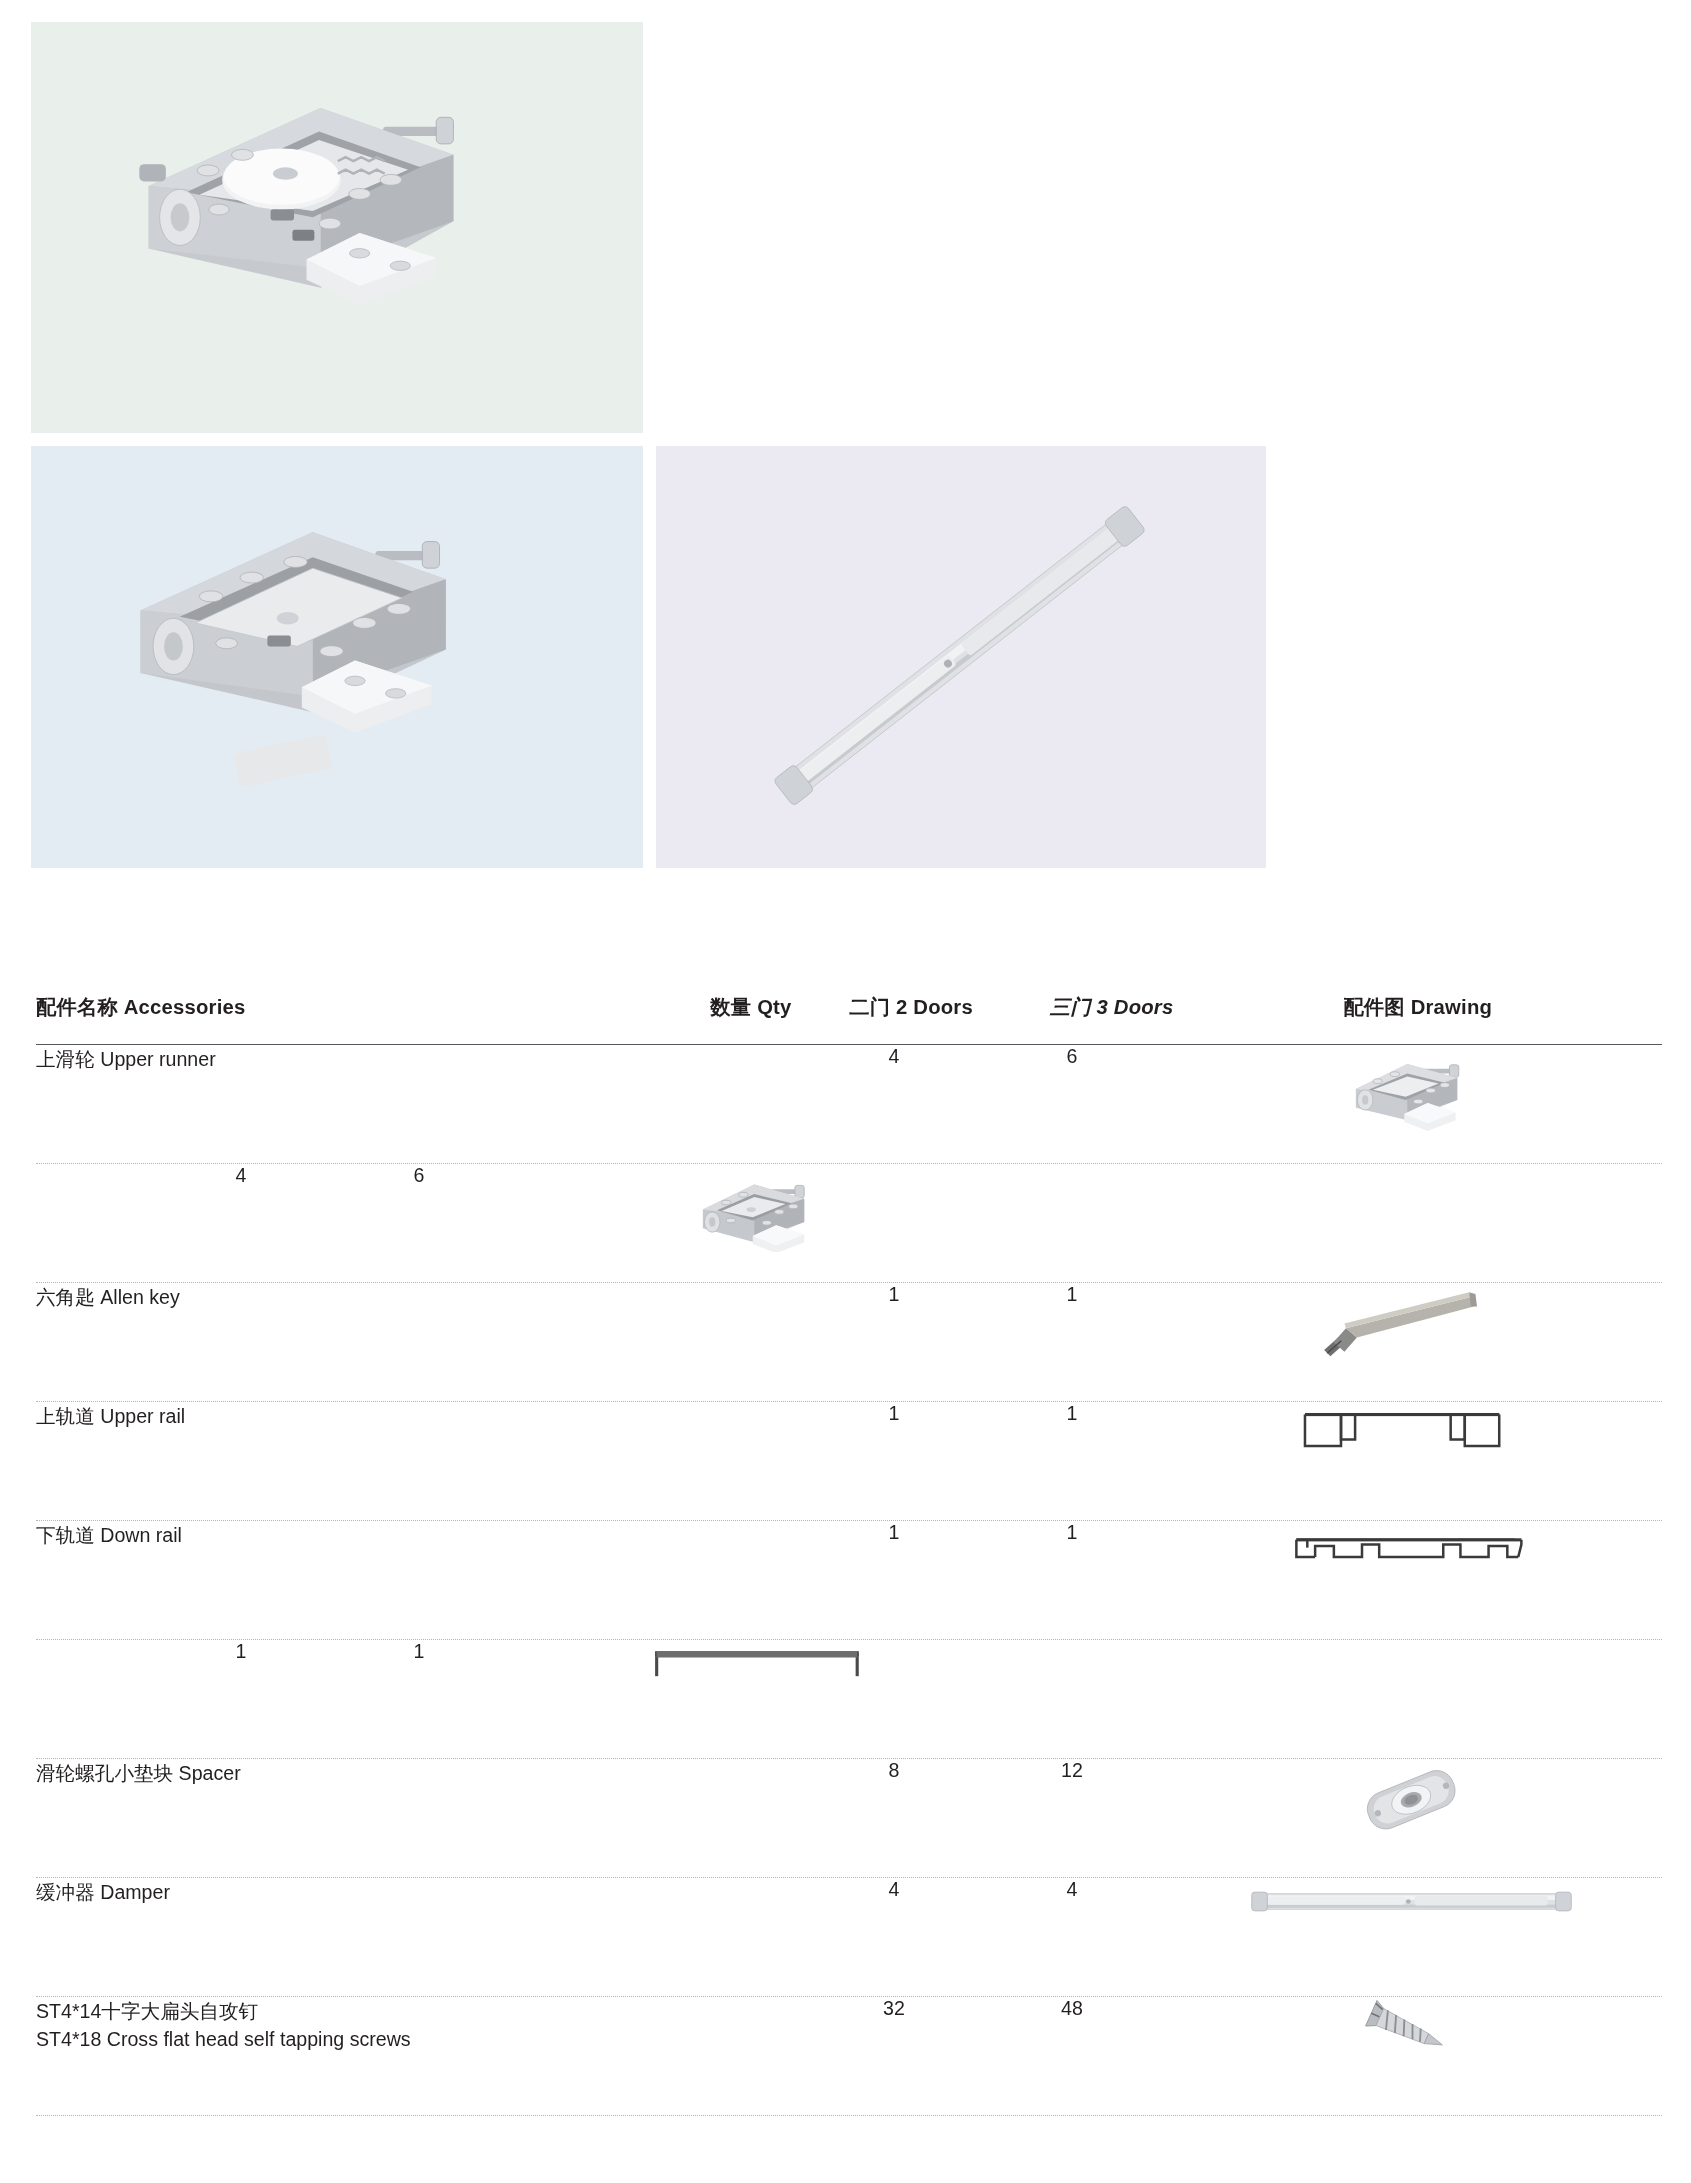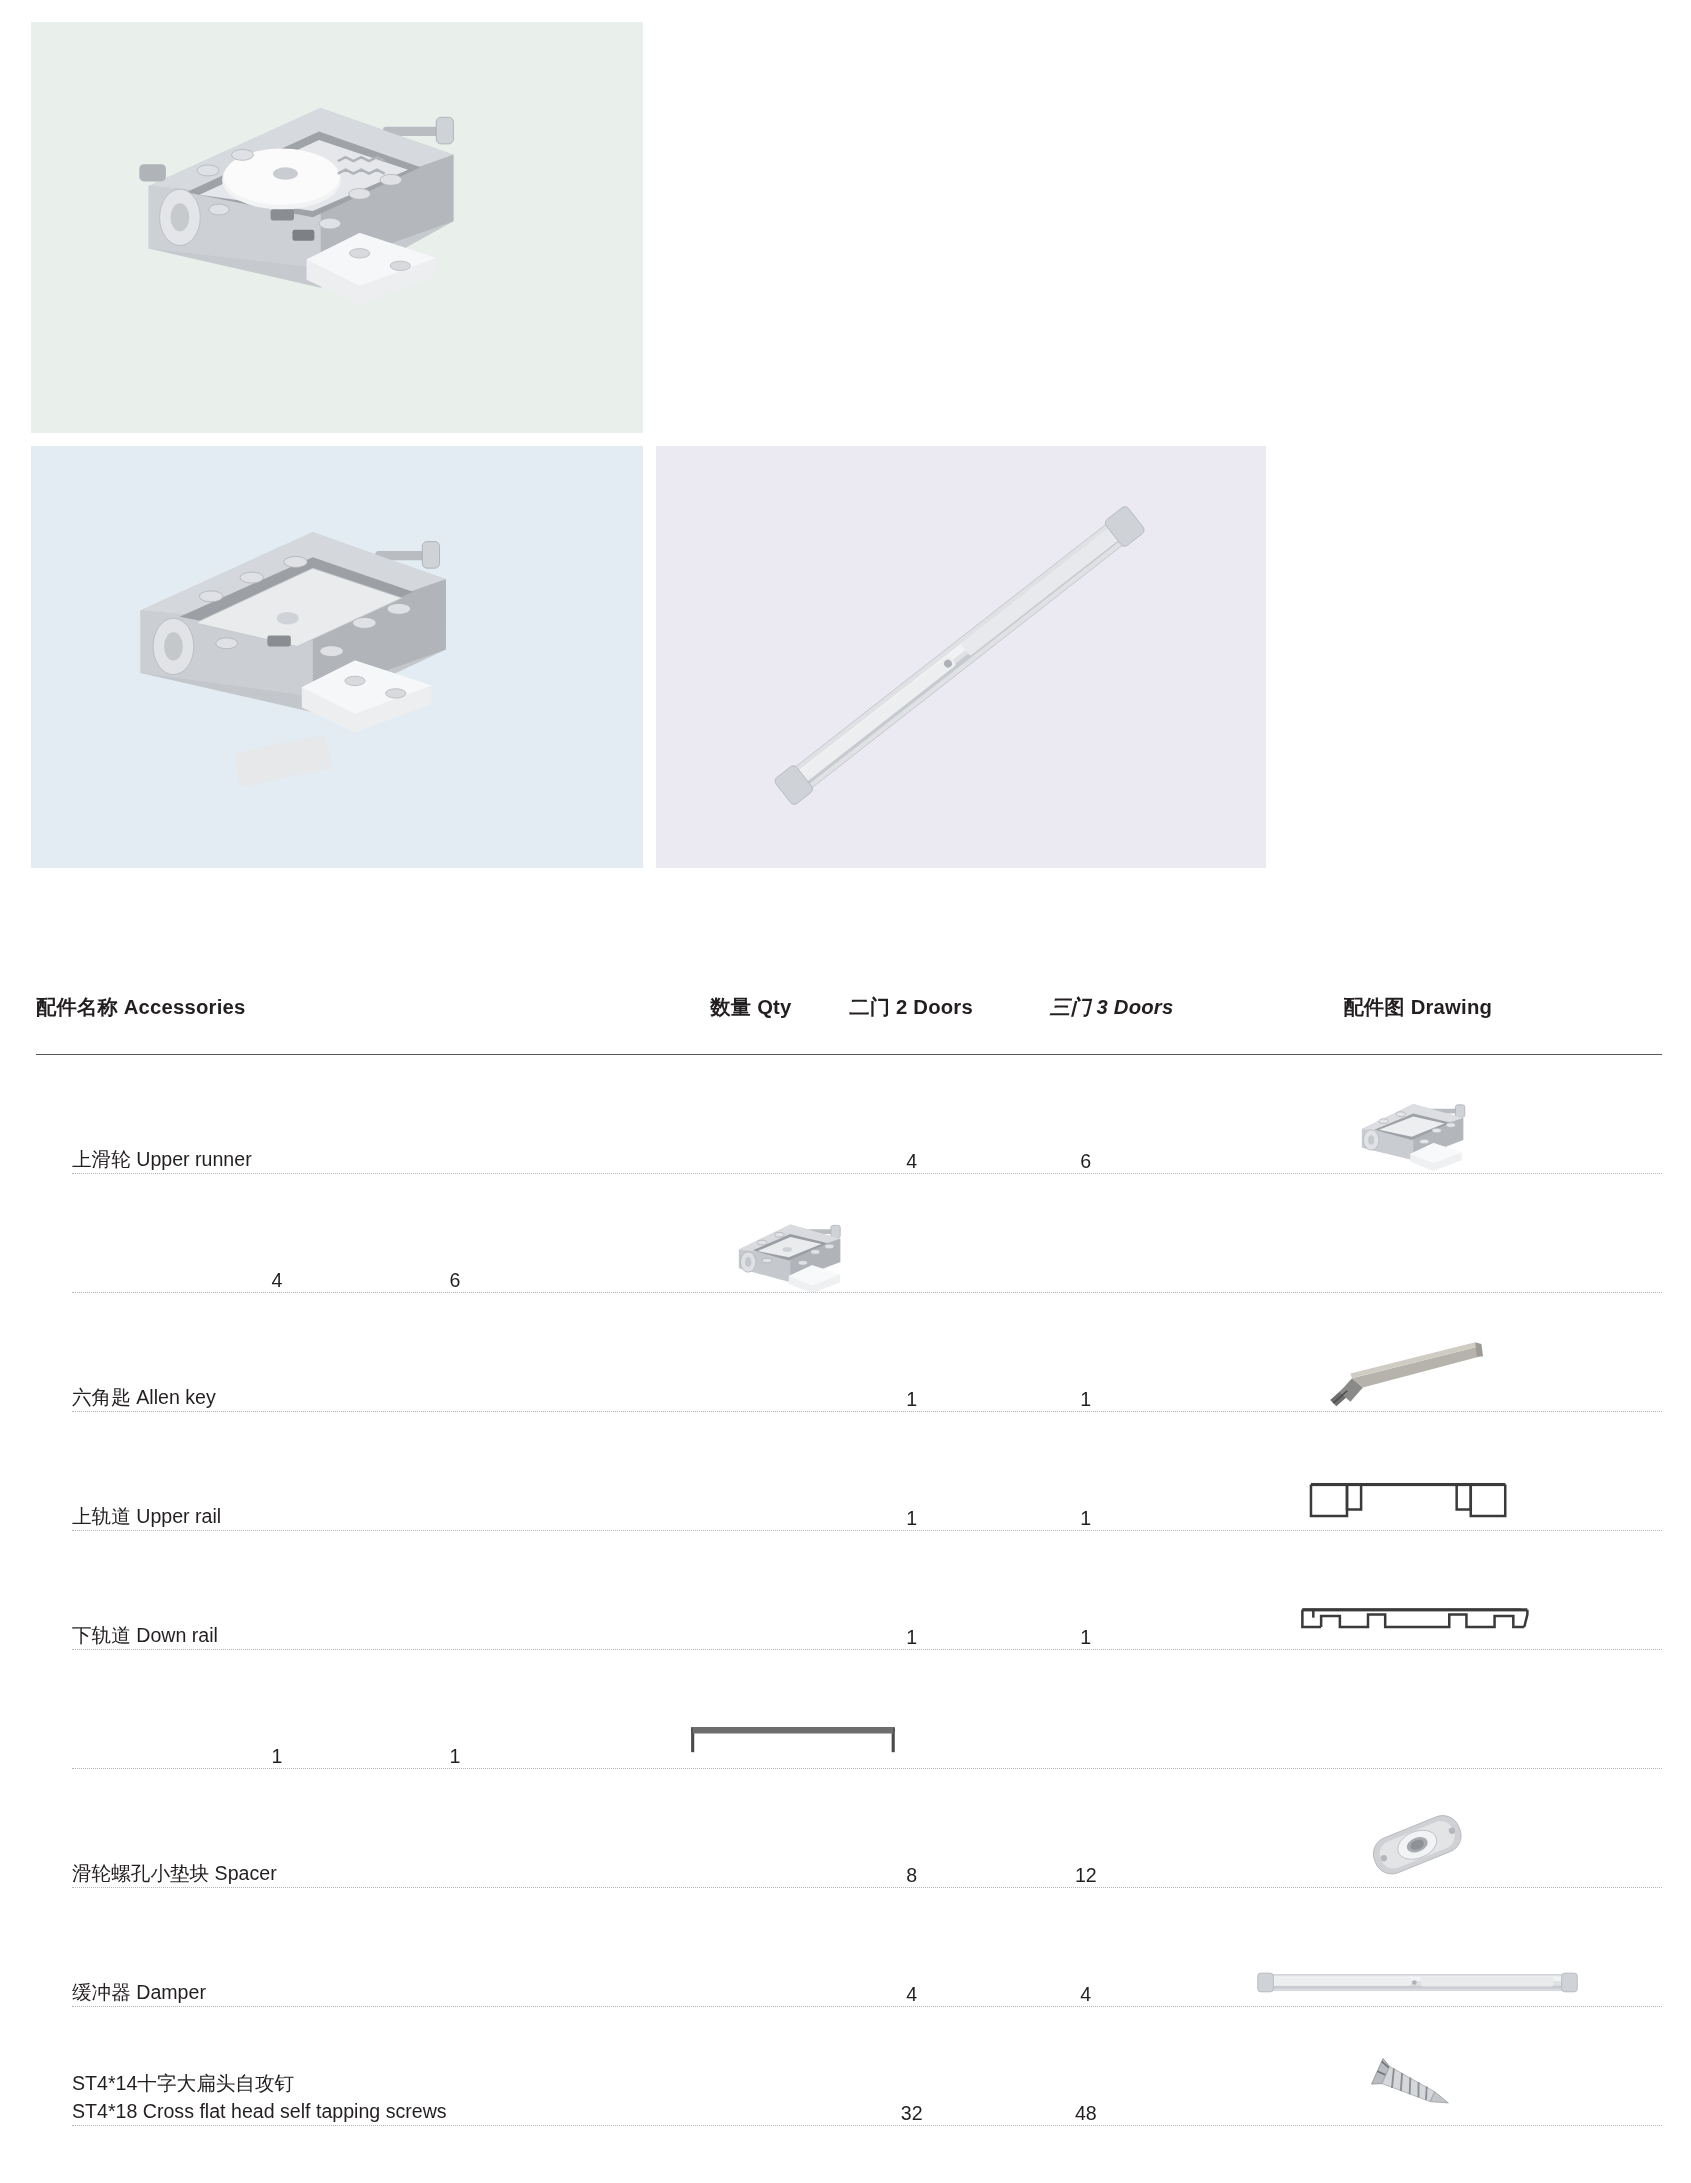--- a/index.html
+++ b/index.html
@@ -58,42 +58,41 @@
   
   .table {
     position: absolute;
     left: 36px;
     top: 993px;
     width: 1626px;
   }
   .thead {
     display: flex;
     align-items: flex-end;
-    padding-bottom: 33px;
+    padding-bottom: 23px;
     border-bottom: 1.6px solid #55595d;
   }
   .th {
     font-size: 20.3px;
     font-weight: bold;
     letter-spacing: 0.2px;
     color: #231f20;
     white-space: nowrap;
   }
   .col-name   { width: 653px; }
   .col-qty    { width: 117px; text-align: left; padding-left: 35px;}
   .col-d2     { width: 176px; text-align: center; }
   .col-d3     { width: 180px; text-align: right; font-style: italic; }
   .col-draw   { width: 499px; text-align: center; }
 
   .trow {
     display: flex;
-    align-items: flex-end;
+    align-items: flex-start;
     min-height: 118px;
     border-bottom: 1.3px dotted #b4b7ba;
-    margin-left: 36px;
   }
   .trow:last-child { border-bottom: 1.3px dotted #b4b7ba; }
 
   .cell-name {
     width: 653px;
     font-size: 19.6px;
     line-height: 28px;
     color: #231f20;
     padding-right: 15.6px;
     box-sizing: border-box;

